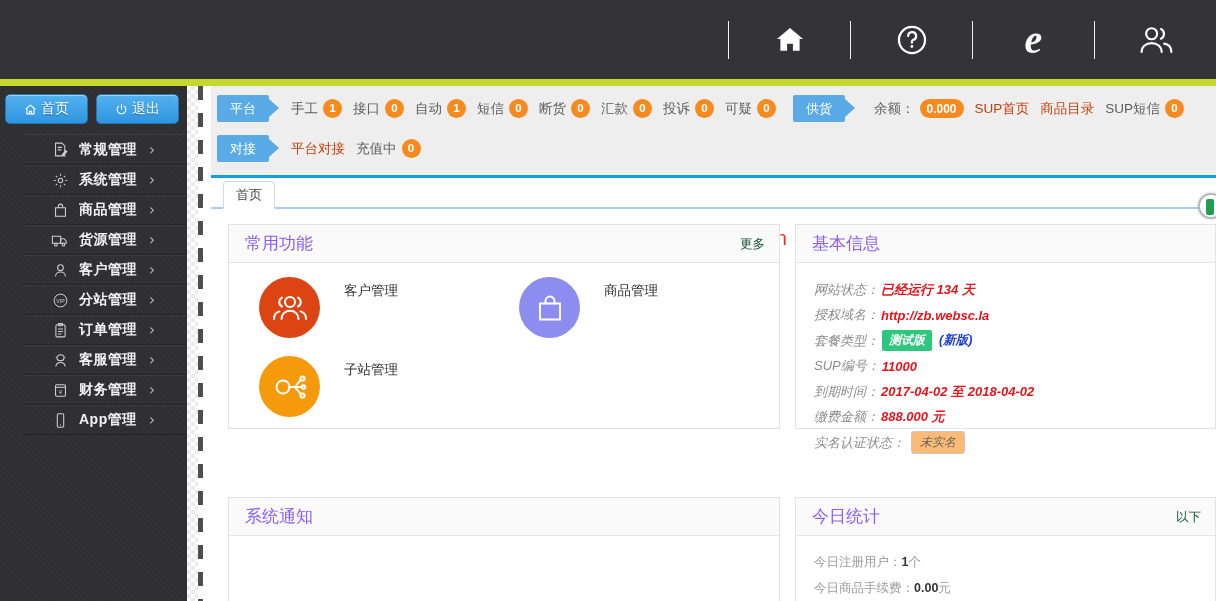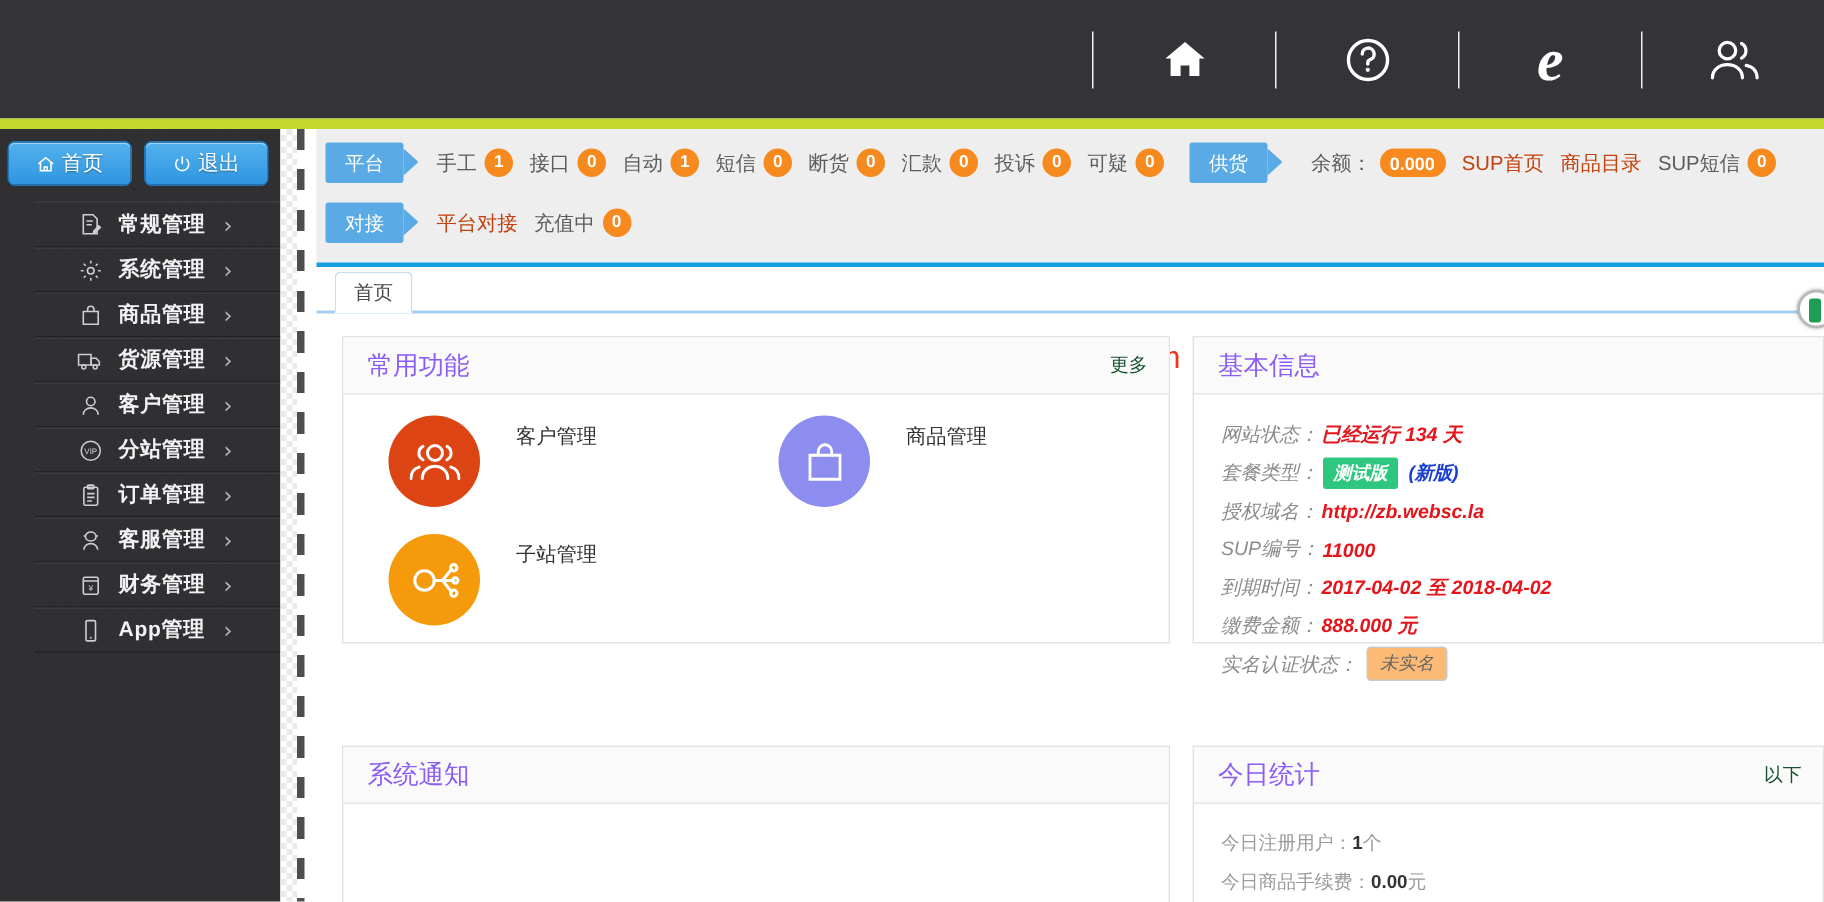--- a/index.html
+++ b/index.html
@@ -677,28 +677,28 @@
       <span class="panel-title">基本信息</span>
     </div>
     <div class="info-list">
 
       <div class="info-row">
         <span class="info-key">网站状态：</span>
         <span class="info-val">已经运行 134 天</span>
       </div>
 
       <div class="info-row">
+        <span class="info-key">授权域名：</span>
+        <span class="info-val">http://zb.websc.la</span>
+      </div>
+
+      <div class="info-row">
         <span class="info-key">套餐类型：</span>
         <span class="tag-green">测试版</span>
         <span class="tag-newver">(新版)</span>
-      </div>
-
-      <div class="info-row">
-        <span class="info-key">授权域名：</span>
-        <span class="info-val">http://zb.websc.la</span>
       </div>
 
       <div class="info-row">
         <span class="info-key">SUP编号：</span>
         <span class="info-val">11000</span>
       </div>
 
       <div class="info-row">
         <span class="info-key">到期时间：</span>
         <span class="info-val">2017-04-02 至 2018-04-02</span>

